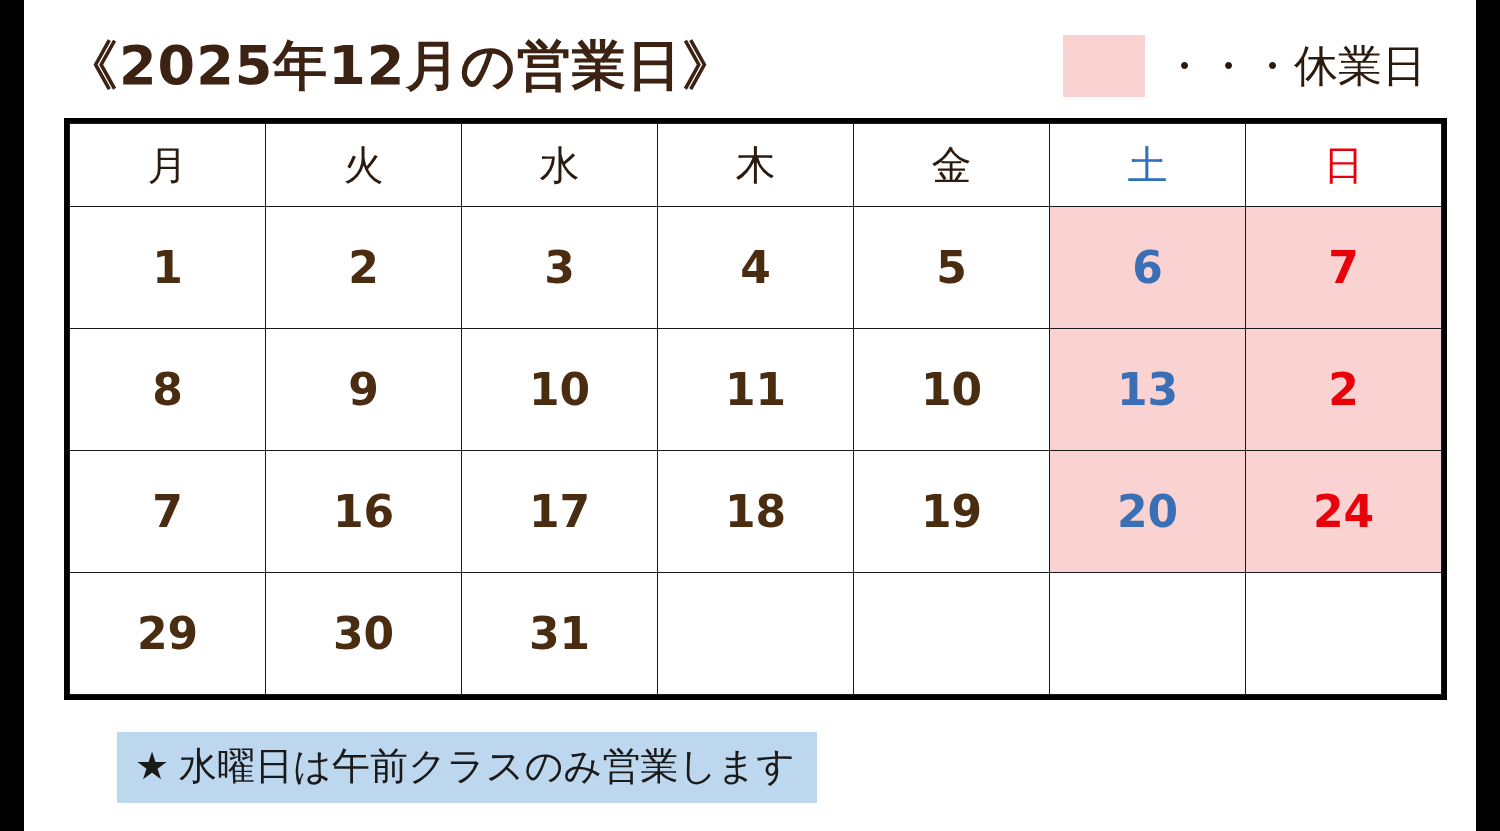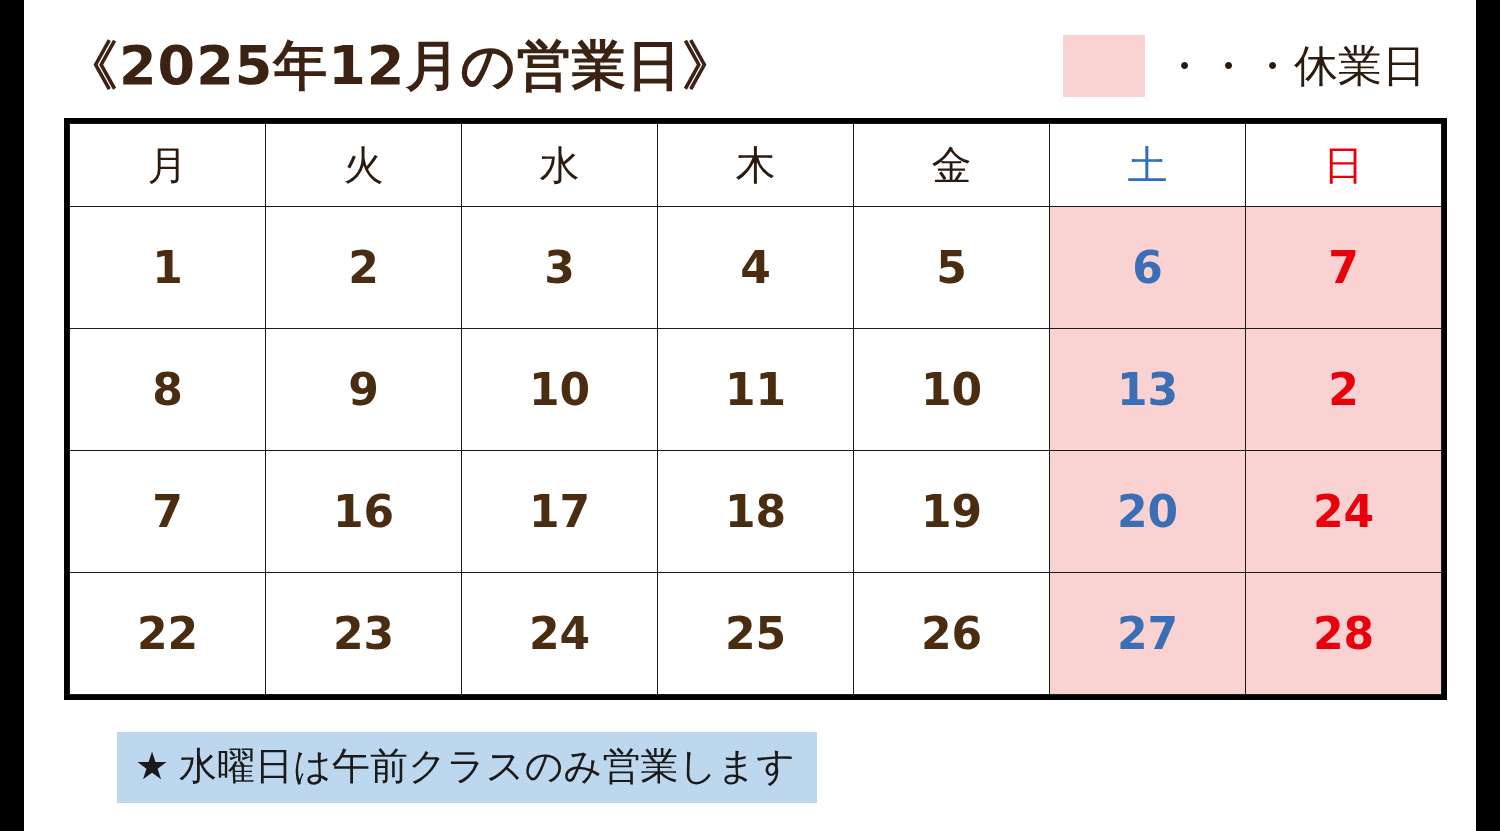--- a/index.html
+++ b/index.html
@@ -177,27 +177,27 @@
         <tr>
           <td>7</td>
           <td>16</td>
           <td>17</td>
           <td>18</td>
           <td>19</td>
           <td class="sat holiday">20</td>
           <td class="sun holiday">24</td>
         </tr>
         <tr>
-          <td>22</td>
-          <td>23</td>
-          <td>24</td>
-          <td>25</td>
-          <td>26</td>
-          <td class="sat holiday">27</td>
-          <td class="sun holiday">28</td>
+          <td>29</td>
+          <td>30</td>
+          <td>31</td>
+          <td class="empty"></td>
+          <td class="empty"></td>
+          <td class="empty"></td>
+          <td class="empty"></td>
         </tr>
       </tbody>
     </table>
   </div>
 
   <div class="note">
     <span class="star">★</span><span>水曜日は午前クラスのみ営業します</span>
   </div>
 
 </div>

